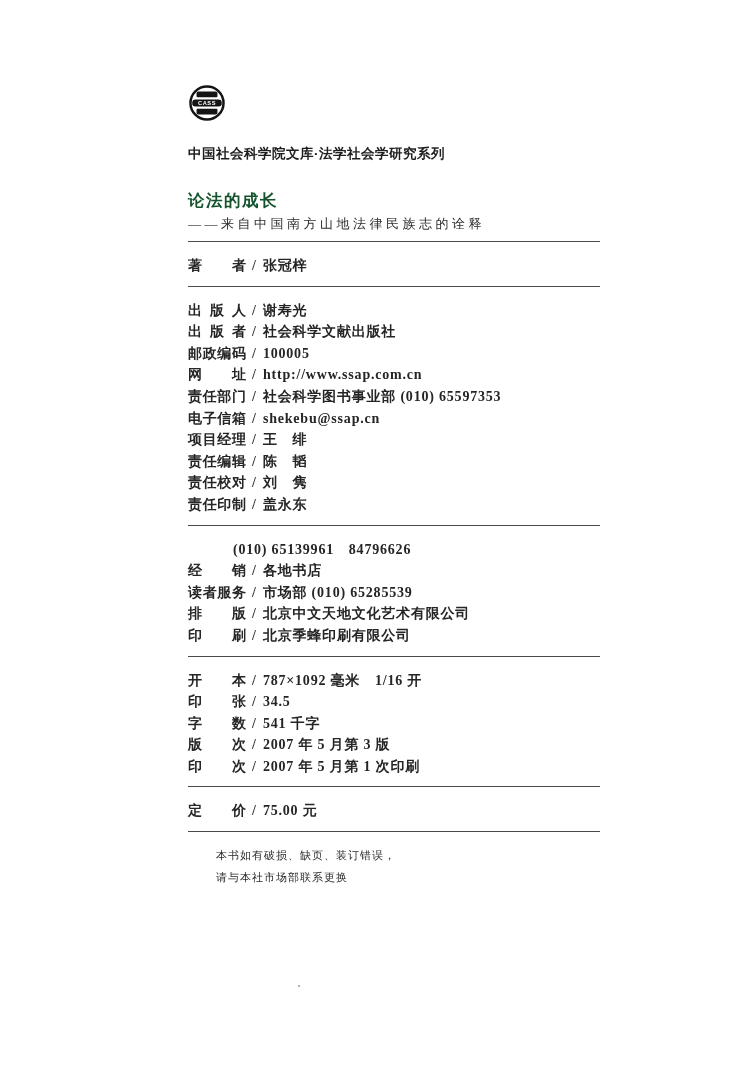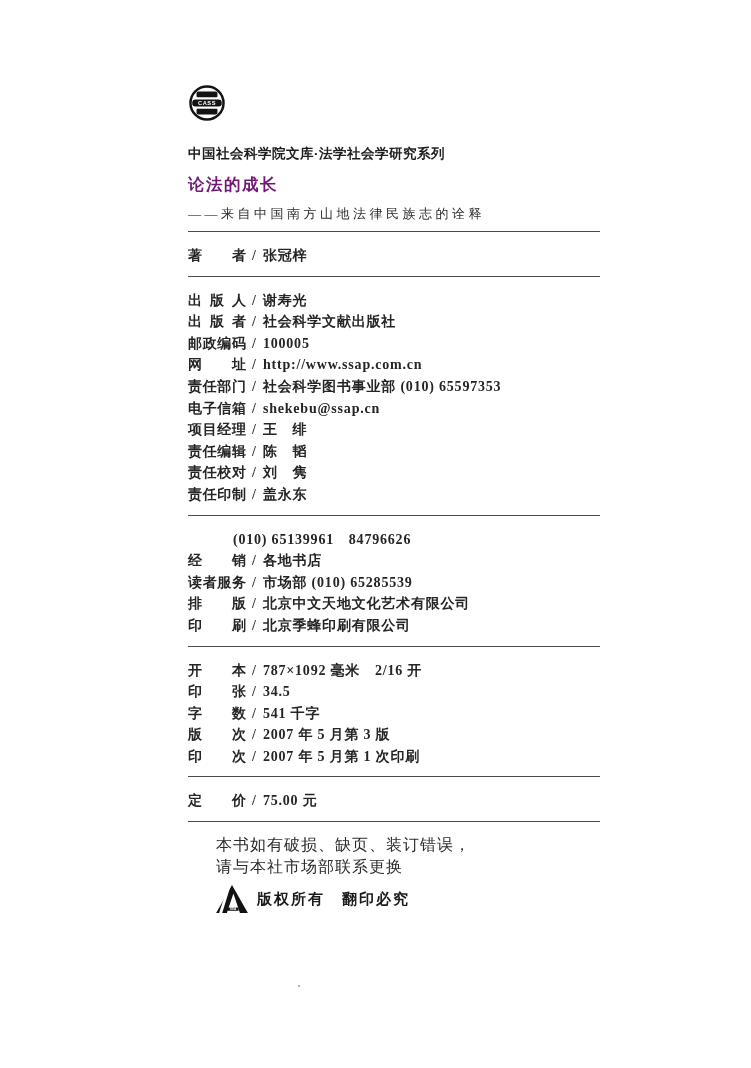--- a/index.html
+++ b/index.html
@@ -20,29 +20,29 @@
   .cass-logo { width: 38px; height: 38px; display: block; }
   .series {
     margin-top: 23px;
     font-family: "Liberation Sans", "DejaVu Sans", sans-serif;
     font-weight: bold;
     font-size: 13.5px;
     letter-spacing: 0.5px;
     color: #1e1e1e;
   }
   .title {
-    margin-top: 11px;
+    margin-top: 27px;
     font-family: "Liberation Sans", "DejaVu Sans", sans-serif;
     font-weight: bold;
     font-size: 16.5px;
     letter-spacing: 1.5px;
-    color: #701a75;
+    color: #14532d;
   }
   .subtitle {
-    margin-top: 9px;
+    margin-top: 3px;
     font-size: 13px;
     letter-spacing: 3.5px;
     color: #2e2e2e;
   }
   .rule {
     height: 0;
     border-top: 1.4px solid #4a4a4a;
     margin-top: 8px;
   }
   
@@ -64,21 +64,21 @@
   .row .sep {
     display: inline-block;
     margin: 0 7px 0 6px;
     color: #333;
   }
   .row .val { letter-spacing: 0.8px; color: #252525; }
   .row.cont { padding-left: 45px; }
   
   .notice { padding: 12px 0 0 28px; }
   .notice-line {
-    font-size: 16px;
+    font-size: 11px;
     line-height: 22px;
     letter-spacing: 1px;
     color: #2b2b2b;
   }
   .copyright-row {
     margin-top: 7px;
     display: flex;
     align-items: center;
   }
   .ssap-logo { width: 32px; height: 28px; display: block; }
@@ -144,43 +144,33 @@
       <div class="rule" style="margin-top: 0px;"></div>
       <div class="section">
         <div class="row cont"><span class="val">(010) 65139961　84796626</span></div>
         <div class="row"><span class="lab">经销</span><span class="sep">/</span><span class="val">各地书店</span></div>
         <div class="row"><span class="lab">读者服务</span><span class="sep">/</span><span class="val">市场部 (010) 65285539</span></div>
         <div class="row"><span class="lab">排版</span><span class="sep">/</span><span class="val">北京中文天地文化艺术有限公司</span></div>
         <div class="row"><span class="lab">印刷</span><span class="sep">/</span><span class="val">北京季蜂印刷有限公司</span></div>
       </div>
       <div class="rule" style="margin-top: 0px;"></div>
       <div class="section">
-        <div class="row"><span class="lab">开本</span><span class="sep">/</span><span class="val">787×1092 毫米　2/16 开</span></div>
+        <div class="row"><span class="lab">开本</span><span class="sep">/</span><span class="val">787×1092 毫米　1/16 开</span></div>
         <div class="row"><span class="lab">印张</span><span class="sep">/</span><span class="val">34.5</span></div>
         <div class="row"><span class="lab">字数</span><span class="sep">/</span><span class="val">541 千字</span></div>
         <div class="row"><span class="lab">版次</span><span class="sep">/</span><span class="val">2007 年 5 月第 3 版</span></div>
         <div class="row"><span class="lab">印次</span><span class="sep">/</span><span class="val">2007 年 5 月第 1 次印刷</span></div>
       </div>
       <div class="rule" style="margin-top: 0px;"></div>
       <div class="section">
         <div class="row"><span class="lab">定价</span><span class="sep">/</span><span class="val">75.00 元</span></div>
       </div>
       <div class="rule" style="margin-top: 0px;"></div>
     </div>
 
   <div class="notice">
     <div class="notice-line">本书如有破损、缺页、装订错误，</div>
     <div class="notice-line">请与本社市场部联系更换</div>
-    <div class="copyright-row">
-      <svg class="ssap-logo" viewBox="0 0 34 30" xmlns="http://www.w3.org/2000/svg">
-        <polygon points="17,0 34,30 0,30" fill="#121212"></polygon>
-        <polygon points="11.5,4 14.5,4 6.5,30 3.2,30" fill="#ffffff"></polygon>
-        <polygon points="18.5,9 25.5,30 11.5,30" fill="#ffffff"></polygon>
-        <rect x="12" y="24.2" width="12" height="3.4" fill="#121212"></rect>
-        <text x="18" y="27.1" text-anchor="middle" font-family="Liberation Sans, DejaVu Sans, sans-serif" font-size="3.4" font-weight="bold" fill="#ffffff">SSA</text>
-      </svg>
-      <span class="copyright-text">版权所有　翻印必究</span>
-    </div>
   </div>
 
 </div>
 
 <div class="speck"></div>
 
 </body></html>

